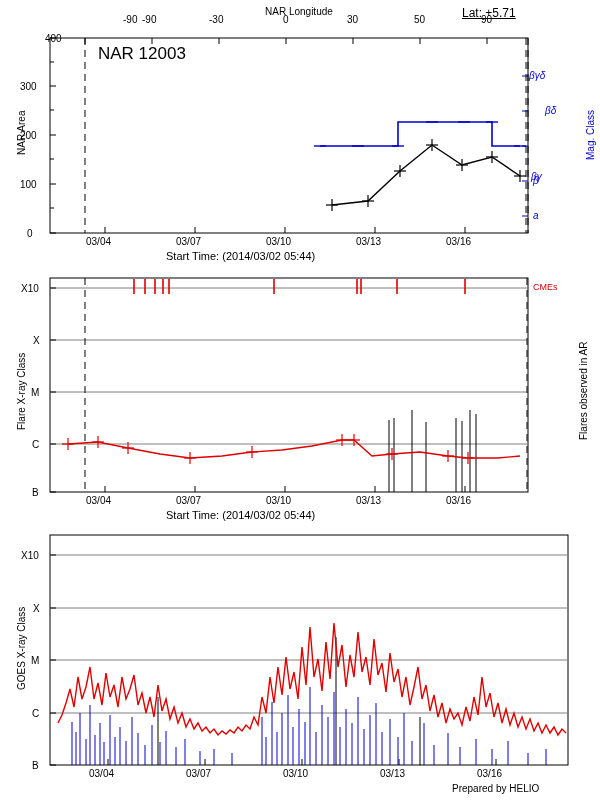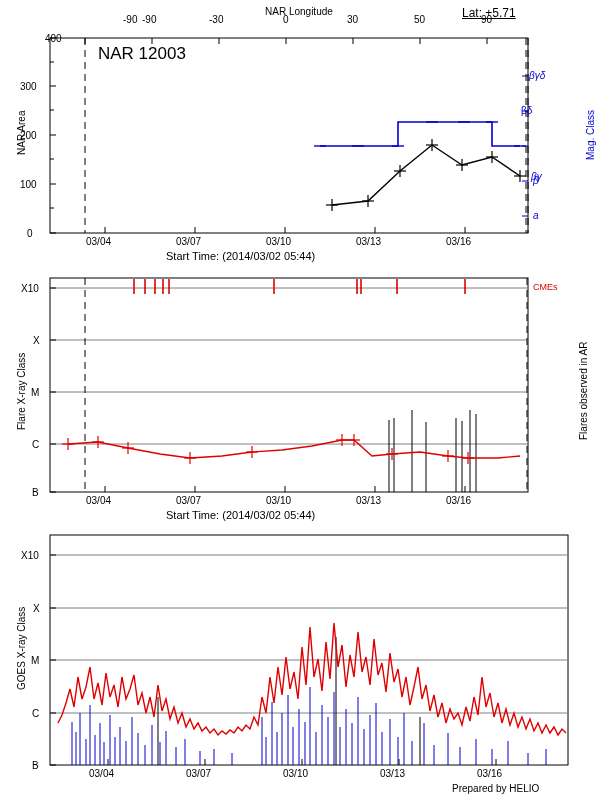--- a/index.html
+++ b/index.html
@@ -118,21 +118,21 @@
 
     <div class="txt" style="left:86px;top:218px;">03/04</div>
     <div class="txt" style="left:176px;top:218px;">03/07</div>
     <div class="txt" style="left:266px;top:218px;">03/10</div>
     <div class="txt" style="left:356px;top:218px;">03/13</div>
     <div class="txt" style="left:446px;top:218px;">03/16</div>
 
     <div class="txt" style="left:533px;top:192px;color:#0000d0;font-style:italic;">a</div>
     <div class="txt" style="left:533px;top:157px;color:#0000d0;font-style:italic;">β</div>
     <div class="txt" style="left:531px;top:122px;color:#0000d0;font-style:italic;margin-top:31px;">βγ</div>
-    <div class="txt" style="left:521px;top:87px;color:#0000d0;">βδ</div>
+    <div class="txt" style="left:545px;top:87px;color:#0000d0;font-style:italic;">βδ</div>
     <div class="txt" style="left:529px;top:52px;color:#0000d0;font-style:italic;">βγδ</div>
 
     <div class="txt" style="left:98px;top:26px;font-size:17px;">NAR 12003</div>
 
     <div class="txt" style="left:166px;top:232px;font-size:11px;">Start Time: (2014/03/02 05:44)</div>
   </div>
 
   <div class="txt rot" style="left:16px;top:155px;transform:rotate(-90deg);font-size:10px;">NAR Area</div>
   <div class="txt rot" style="left:585px;top:160px;transform:rotate(-90deg);font-size:10px;color:#0000d0;">Mag. Class</div>
 

